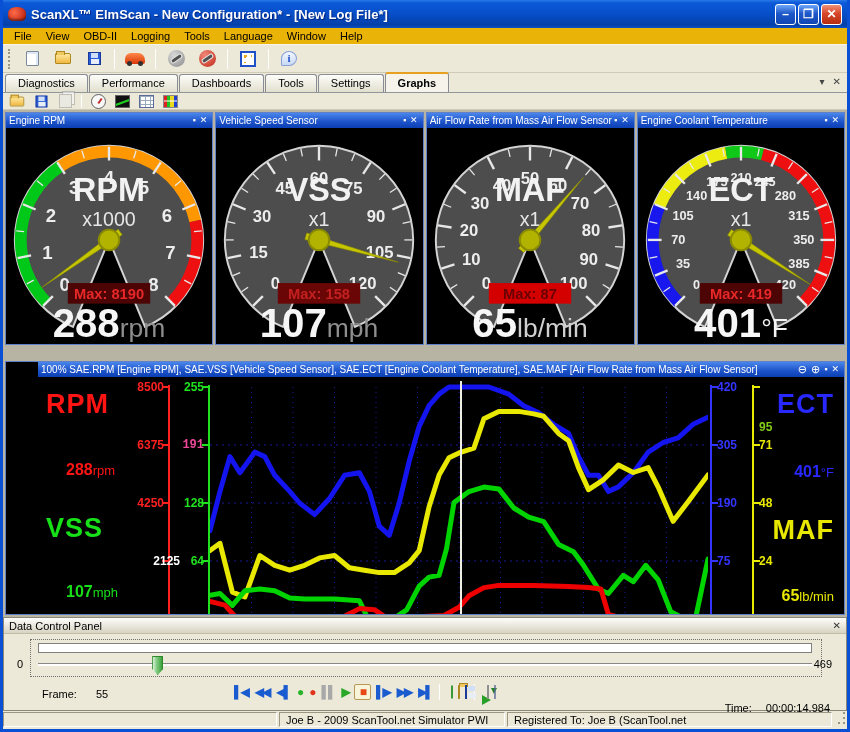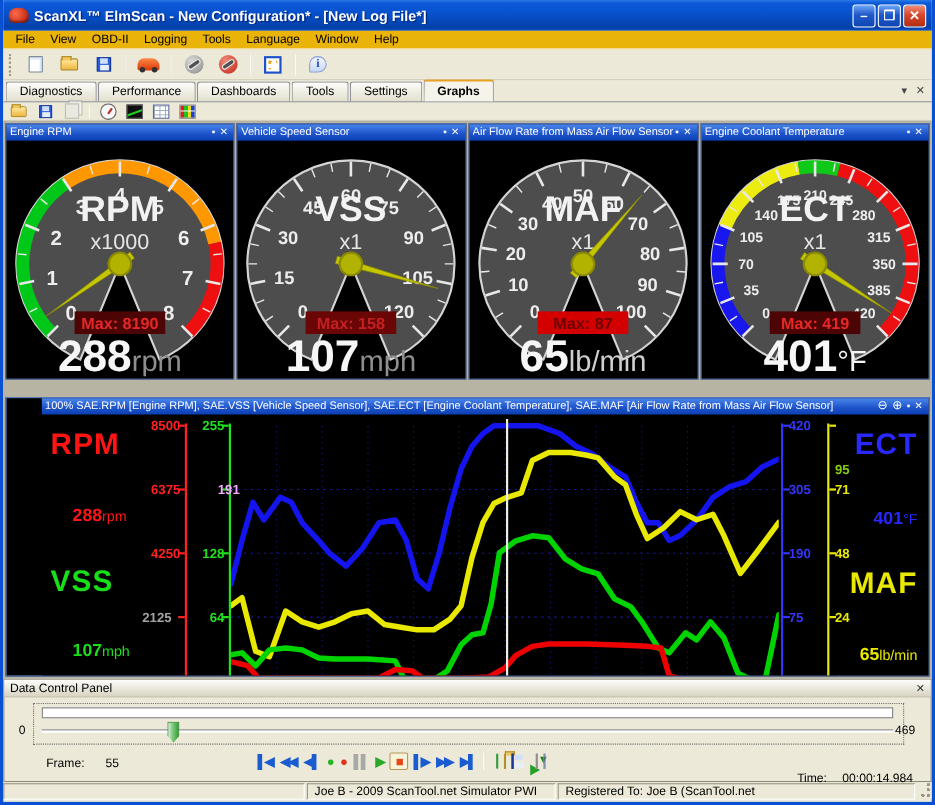--- a/index.html
+++ b/index.html
@@ -458,28 +458,28 @@
         </div>
         <div id="axes-host">
             <div class="axis-line" style="left: 130px; background: rgb(255, 32, 32);"></div>
             <div class="axis-tick" style="background: rgb(255, 32, 32); top: 9px; left: 124px;"></div>
             <span class="axis-lab" style="color: rgb(255, 32, 32); top: 10px; left: 92px; width: 34px; text-align: right;">8500</span>
             <div class="axis-tick" style="background: rgb(255, 32, 32); top: 67px; left: 124px;"></div>
             <span class="axis-lab" style="color: rgb(255, 32, 32); top: 68px; left: 92px; width: 34px; text-align: right;">6375</span>
             <div class="axis-tick" style="background: rgb(255, 32, 32); top: 125px; left: 124px;"></div>
             <span class="axis-lab" style="color: rgb(255, 32, 32); top: 126px; left: 92px; width: 34px; text-align: right;">4250</span>
             <div class="axis-tick" style="background: rgb(255, 32, 32); top: 183px; left: 124px;"></div>
-            <span class="axis-lab" style="color: #a3a3a3; top: 184px; left: 84px; width: 34px; text-align: right;">2125</span>
+            <span class="axis-lab" style="color: #ffffff; top: 184px; left: 108px; width: 34px; text-align: right;">2125</span>
             <div class="axis-tick" style="background: rgb(255, 32, 32); top: 241px; left: 124px;"></div>
             <span class="axis-lab" style="color: rgb(255, 32, 32); top: 242px; left: 92px; width: 34px; text-align: right;">0</span>
             <div class="axis-line" style="left: 170px; background: rgb(32, 224, 32);"></div>
             <div class="axis-tick" style="background: rgb(32, 224, 32); top: 9px; left: 164px;"></div>
             <span class="axis-lab" style="color: rgb(32, 224, 32); top: 10px; left: 134px; width: 32px; text-align: right;">255</span>
             <div class="axis-tick" style="background: rgb(32, 224, 32); top: 67px; left: 164px;"></div>
-            <span class="axis-lab" style="color: #f0abfc; top: 68px; left: 148px; width: 32px; text-align: right;">191</span>
+            <span class="axis-lab" style="color: #ec4899; top: 68px; left: 134px; width: 32px; text-align: right; font-family: Liberation Mono, monospace;">191</span>
             <div class="axis-tick" style="background: rgb(32, 224, 32); top: 125px; left: 164px;"></div>
             <span class="axis-lab" style="color: rgb(32, 224, 32); top: 126px; left: 134px; width: 32px; text-align: right;">128</span>
             <div class="axis-tick" style="background: rgb(32, 224, 32); top: 183px; left: 164px;"></div>
             <span class="axis-lab" style="color: rgb(32, 224, 32); top: 184px; left: 134px; width: 32px; text-align: right;">64</span>
             <div class="axis-tick" style="background: rgb(32, 224, 32); top: 241px; left: 164px;"></div>
             <span class="axis-lab" style="color: rgb(32, 224, 32); top: 242px; left: 134px; width: 32px; text-align: right;">0</span>
             <div class="axis-line" style="left: 672px; background: rgb(52, 52, 255);"></div>
             <div class="axis-tick" style="background: rgb(52, 52, 255); top: 9px; left: 674px;"></div>
             <span class="axis-lab" style="color: rgb(52, 52, 255); top: 10px; left: 679px; width: 40px; text-align: left;">420</span>
             <div class="axis-tick" style="background: rgb(52, 52, 255); top: 67px; left: 674px;"></div>

